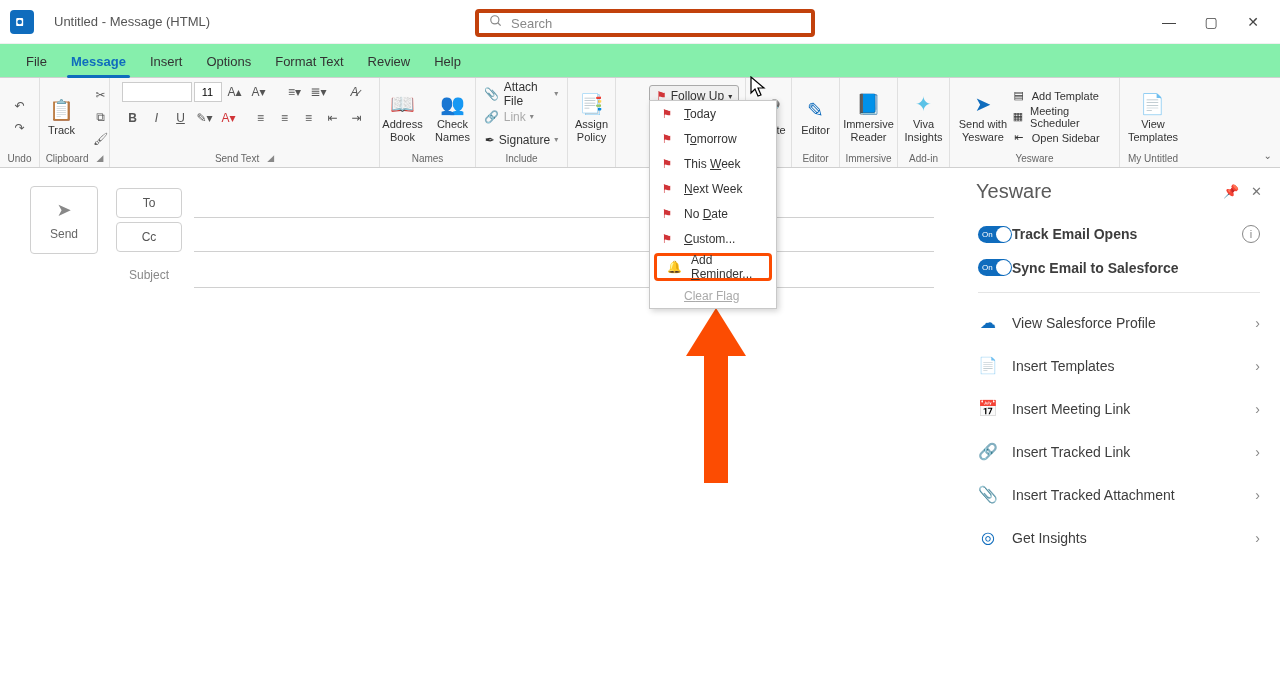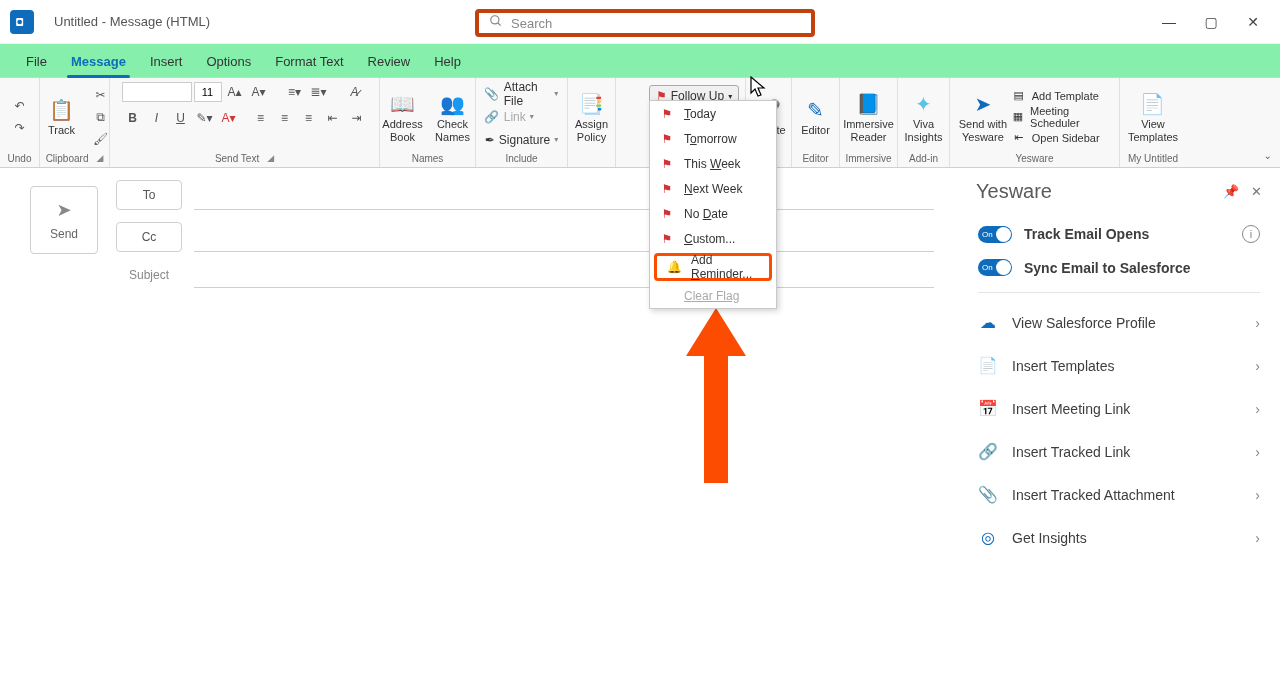--- a/index.html
+++ b/index.html
@@ -75,21 +75,21 @@
 .subj-row { position:absolute; left:96px; top:82px; display:flex; align-items:center;justify-content:flex-end;}
 .subj-label { width:66px; text-align:center; font-size:12px; color:#888;}
 .subj-input { margin-left:12px; height:26px; border:none; border-bottom:1px solid #d0d0d0; width:740px;}
 .body-area { position:absolute; left:10px; top:130px; right:0; height:380px;}
 
 
 .yw-pane { position:absolute; right:10px; top:170px; width:302px; bottom:10px; background:#fff; }
 .yw-head { display:flex; align-items:center; justify-content:space-between; padding:10px 8px 14px 8px;}
 .yw-title { font-size:20px; color:#5a5a5a; font-weight:400;}
 .yw-hicons { display:flex; gap:12px; color:#777; font-size:13px;}
-.yw-toggle-row { display:flex; align-items:center; padding:8px 10px; gap:12px;}
+.yw-toggle-row { display:flex; align-items:center; padding:8px 10px; }
 .toggle { width:34px; height:17px; border-radius:10px; background:#0F6CBD; position:relative; font-size:8px; color:#fff; display:flex; align-items:center; padding-left:4px;}
 .toggle::after { content:""; position:absolute; right:1px; top:1px; width:15px; height:15px; background:#fff; border-radius:50%;}
 .yw-toggle-label { font-size:14px; font-weight:600; color:#3d3d3d;}
 .yw-info { margin-left:auto; width:18px; height:18px; border:1.5px solid #888; border-radius:50%; display:flex; align-items:center; justify-content:center; font-size:11px; color:#888;}
 .yw-divider { height:1px; background:#e4e4e4; margin:8px 10px;}
 .yw-action { display:flex; align-items:center; padding:12px 10px; gap:14px; font-size:14px; color:#3d3d3d; border-radius:4px;}
 .yw-action .aicon { width:20px; text-align:center; color:#0F6CBD; font-size:16px;}
 .yw-action .chev { margin-left:auto; color:#888; font-size:14px;}
 </style>
 </head>
@@ -374,21 +374,21 @@
   <svg width="60" height="175" viewBox="0 0 60 175">
       <path d="M30 0 L60 48 L42 48 L42 175 L18 175 L18 48 L0 48 Z" fill="#FC4C02"></path>
     </svg>
 </div>
 
 <div class="compose">
   <div class="sendbtn">
     <span class="sicon">➤</span>
     <span>Send</span>
   </div>
-  <div class="addr-row" style="top:0">
+  <div class="addr-row" style="top:8px">
     <div class="addr-btn">To</div>
     <input class="addr-input" style="">
   </div>
   <div class="addr-row" style="top:42px">
     <div class="addr-btn">Cc</div>
     <input class="addr-input" style="">
   </div>
   <div class="subj-row">
     <div class="subj-label">Subject</div>
     <input class="subj-input" style="">

